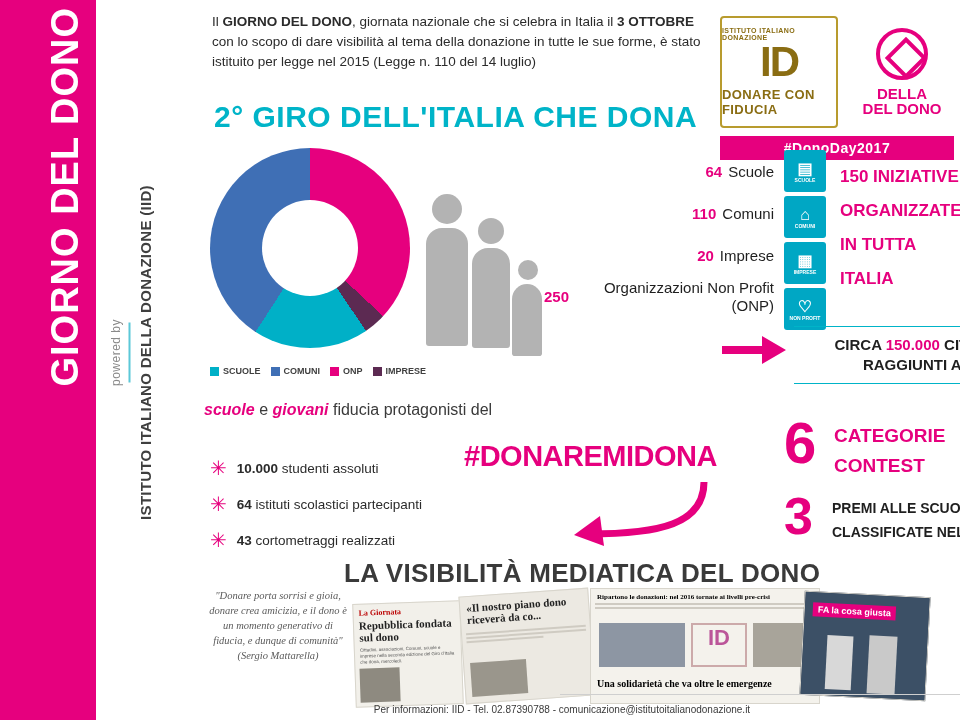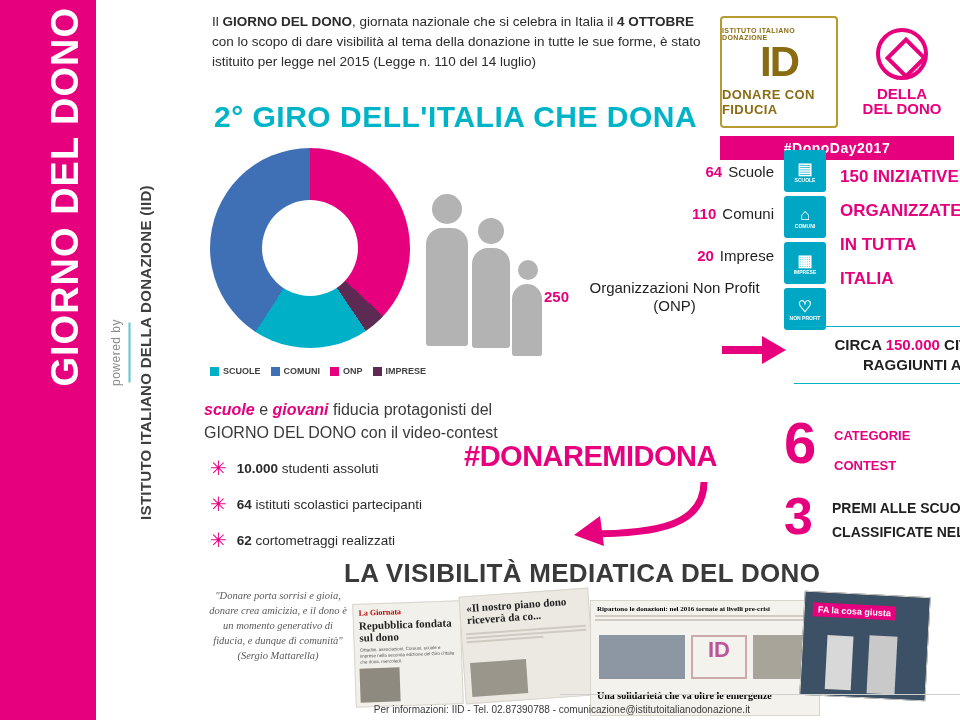--- a/index.html
+++ b/index.html
@@ -118,21 +118,21 @@
   .people{ position:absolute; left:262px; top:160px; width:130px; height:205px; }
   .pers{ position:absolute; background:#b3b3b3; }
   .p-head{ border-radius:50%; }
   .p-body{ border-radius:16px 16px 3px 3px; }
 
   
   .stats{ position:absolute; left:380px; top:150px; width:230px; font-size:15px; color:#1f1f1f; }
   .stat-row{ height:42px; display:flex; align-items:center; justify-content:flex-end; gap:6px; text-align:right;}
   .stat-row .num{ color:#e6007e; font-weight:bold; }
   .stat-row .lbl{ }
-  .stat-row.two-line{ line-height:18px;text-align:center; }
+  .stat-row.two-line{ line-height:18px; }
 
   .badges{ position:absolute; left:620px; top:150px; width:44px; }
   .badge{
     width:42px; height:42px; background:#00a7c4; margin-bottom:4px; border-radius:3px;
     display:flex; flex-direction:column; align-items:center; justify-content:center;
     color:#fff; font-size:5px; font-weight:bold; text-align:center; padding-top:2px;
   }
   .badge .gl{ font-size:16px; line-height:16px; }
 
   .initiative{
@@ -162,21 +162,21 @@
 
   
   .dmd{
     position:absolute; left:300px; top:440px; width:330px;
     font-size:29px; font-weight:bold; color:#e6007e; letter-spacing:-.5px;
   }
   .arrow2{ position:absolute; left:400px; top:478px; width:150px; height:70px; }
 
   .cat6{ position:absolute; left:620px; top:415px; width:330px; height:66px; }
   .big6{ position:absolute; left:0; top:-6px; font-size:58px; font-weight:bold; color:#e6007e; }
-  .cat-txt{ position:absolute; left:50px; top:6px; font-size:13px; font-weight:bold; color:#e6007e; line-height:30px;}
+  .cat-txt{ position:absolute; left:50px; top:6px; font-size:19px; font-weight:bold; color:#e6007e; line-height:30px;}
   .prem3{ position:absolute; left:620px; top:490px; width:340px; height:66px; }
   .big3{ position:absolute; left:0; top:-4px; font-size:52px; font-weight:bold; color:#e6007e; }
   .prem-txt{ position:absolute; left:48px; top:6px; font-size:14px; font-weight:bold; color:#1f1f1f; line-height:24px;}
 
   
   .visib{
     position:absolute; left:180px; top:558px; width:560px;
     font-size:26px; font-weight:bold; color:#3a3a3a; letter-spacing:.3px;
   }
 
@@ -219,21 +219,21 @@
     <div class="strip2-inner">
       <div class="powered">powered by</div>
       <div class="strip-rule"></div>
       <div class="iid-line">ISTITUTO ITALIANO DELLA DONAZIONE (IID)</div>
     </div>
   </div>
 
   <div class="main">
 
     <div class="intro">
-      <span>Il </span><b>GIORNO DEL DONO</b><span>, giornata nazionale che si celebra in Italia il </span><b>4 OTTOBRE</b><span> con lo scopo di dare visibilità al tema della donazione in tutte le sue forme</span><span>, è stato istituito per legge nel 2015 (Legge n. 110 del 14 luglio)</span>
+      <span>Il </span><b>GIORNO DEL DONO</b><span>, giornata nazionale che si celebra in Italia il </span><b>3 OTTOBRE</b><span> con lo scopo di dare visibilità al tema della donazione in tutte le sue forme</span><span>, è stato istituito per legge nel 2015 (Legge n. 110 del 14 luglio)</span>
     </div>
 
     <div class="giro-title">2° GIRO DELL'ITALIA CHE DONA</div>
 
     <div class="logo-box">
       <div class="iid-logo">
         <div class="ring-top">ISTITUTO ITALIANO DONAZIONE</div>
         <div class="idbig">ID</div>
         <div class="sub">DONARE CON FIDUCIA</div>
       </div>
@@ -326,35 +326,34 @@
       <path d="M2 16 H42 V6 L66 20 L42 34 V24 H2 Z" fill="#e6007e"></path>
     </svg>
 
     <div class="circa">
       <div><span>CIRCA </span><span class="pink">150.000</span><span> CITTADINI ITALIANI</span></div>
       <div>RAGGIUNTI ATTIVAMENTE</div>
     </div>
 
     <div class="scuole-par">
       <span class="gi">scuole</span><span> e </span><span class="gi">giovani</span><span> fiducia protagonisti del</span><br>
-      <span>GIORNO DEL DONO con il video-contest</span>
     </div>
 
     <div class="bullets">
       <div class="bullet">
         <span class="star">✳</span>
         <span><b>10.000</b><span> studenti assoluti</span></span>
       </div>
       <div class="bullet">
         <span class="star">✳</span>
         <span><b>64</b><span> istituti scolastici partecipanti</span></span>
       </div>
       <div class="bullet">
         <span class="star">✳</span>
-        <span><b>62</b><span> cortometraggi realizzati</span></span>
+        <span><b>43</b><span> cortometraggi realizzati</span></span>
       </div>
     </div>
 
     <div class="dmd">#DONAREMIDONA</div>
     <svg class="arrow2" viewBox="0 0 150 70">
       <path d="M140 4 C140 46 96 56 24 56" stroke="#e6007e" stroke-width="7" fill="none"></path>
       <path d="M36 38 L10 57 L40 68 Z" fill="#e6007e"></path>
     </svg>
 
     <div class="cat6">
@@ -391,21 +390,21 @@
       </div>
 
       <div class="clip" style="left:108px; top:4px; width:130px; height:108px; transform:rotate(-4deg); background:#ece9e2;">
         <div class="ttl" style="font-size:11px;line-height:12px;padding:5px 6px;">«Il nostro piano dono riceverà da co...</div>
         <div class="ln"></div>
           <div class="ln"></div>
           <div class="ln" style="width:60%"></div>
         <div style="position:absolute;left:6px;bottom:6px;width:56px;height:34px;background:#9a968c;"></div>
       </div>
 
-      <div class="clip" style="left:236px; top:12px; width:230px; height:116px; background:#f4f2ec;">
+      <div class="clip" style="left:236px; top:0px; width:230px; height:116px; background:#f4f2ec;">
         <div style="font-size:7px;font-weight:bold;padding:4px 6px 0;font-family:'Liberation Serif',serif;">Ripartono le donazioni: nel 2016 tornate ai livelli pre-crisi</div>
         <div class="ln"></div>
           <div class="ln"></div>
         <div style="position:absolute;left:8px;top:34px;width:86px;height:44px;background:#8d96a3;"></div>
         <div style="position:absolute;left:100px;top:34px;width:56px;height:44px;border:2px solid #caa; color:#b59; font-size:22px; text-align:center; font-weight:bold;">ID</div>
         <div style="position:absolute;left:162px;top:34px;width:62px;height:44px;background:#a8a49a;"></div>
         <div style="position:absolute;left:6px;bottom:14px;font-size:10px;font-weight:bold;font-family:'Liberation Serif',serif;">Una solidarietà che va oltre le emergenze</div>
       </div>
 
       <div class="clip" style="left:448px; top:6px; width:126px; height:104px; transform:rotate(3deg); background:#2d3d52;">

